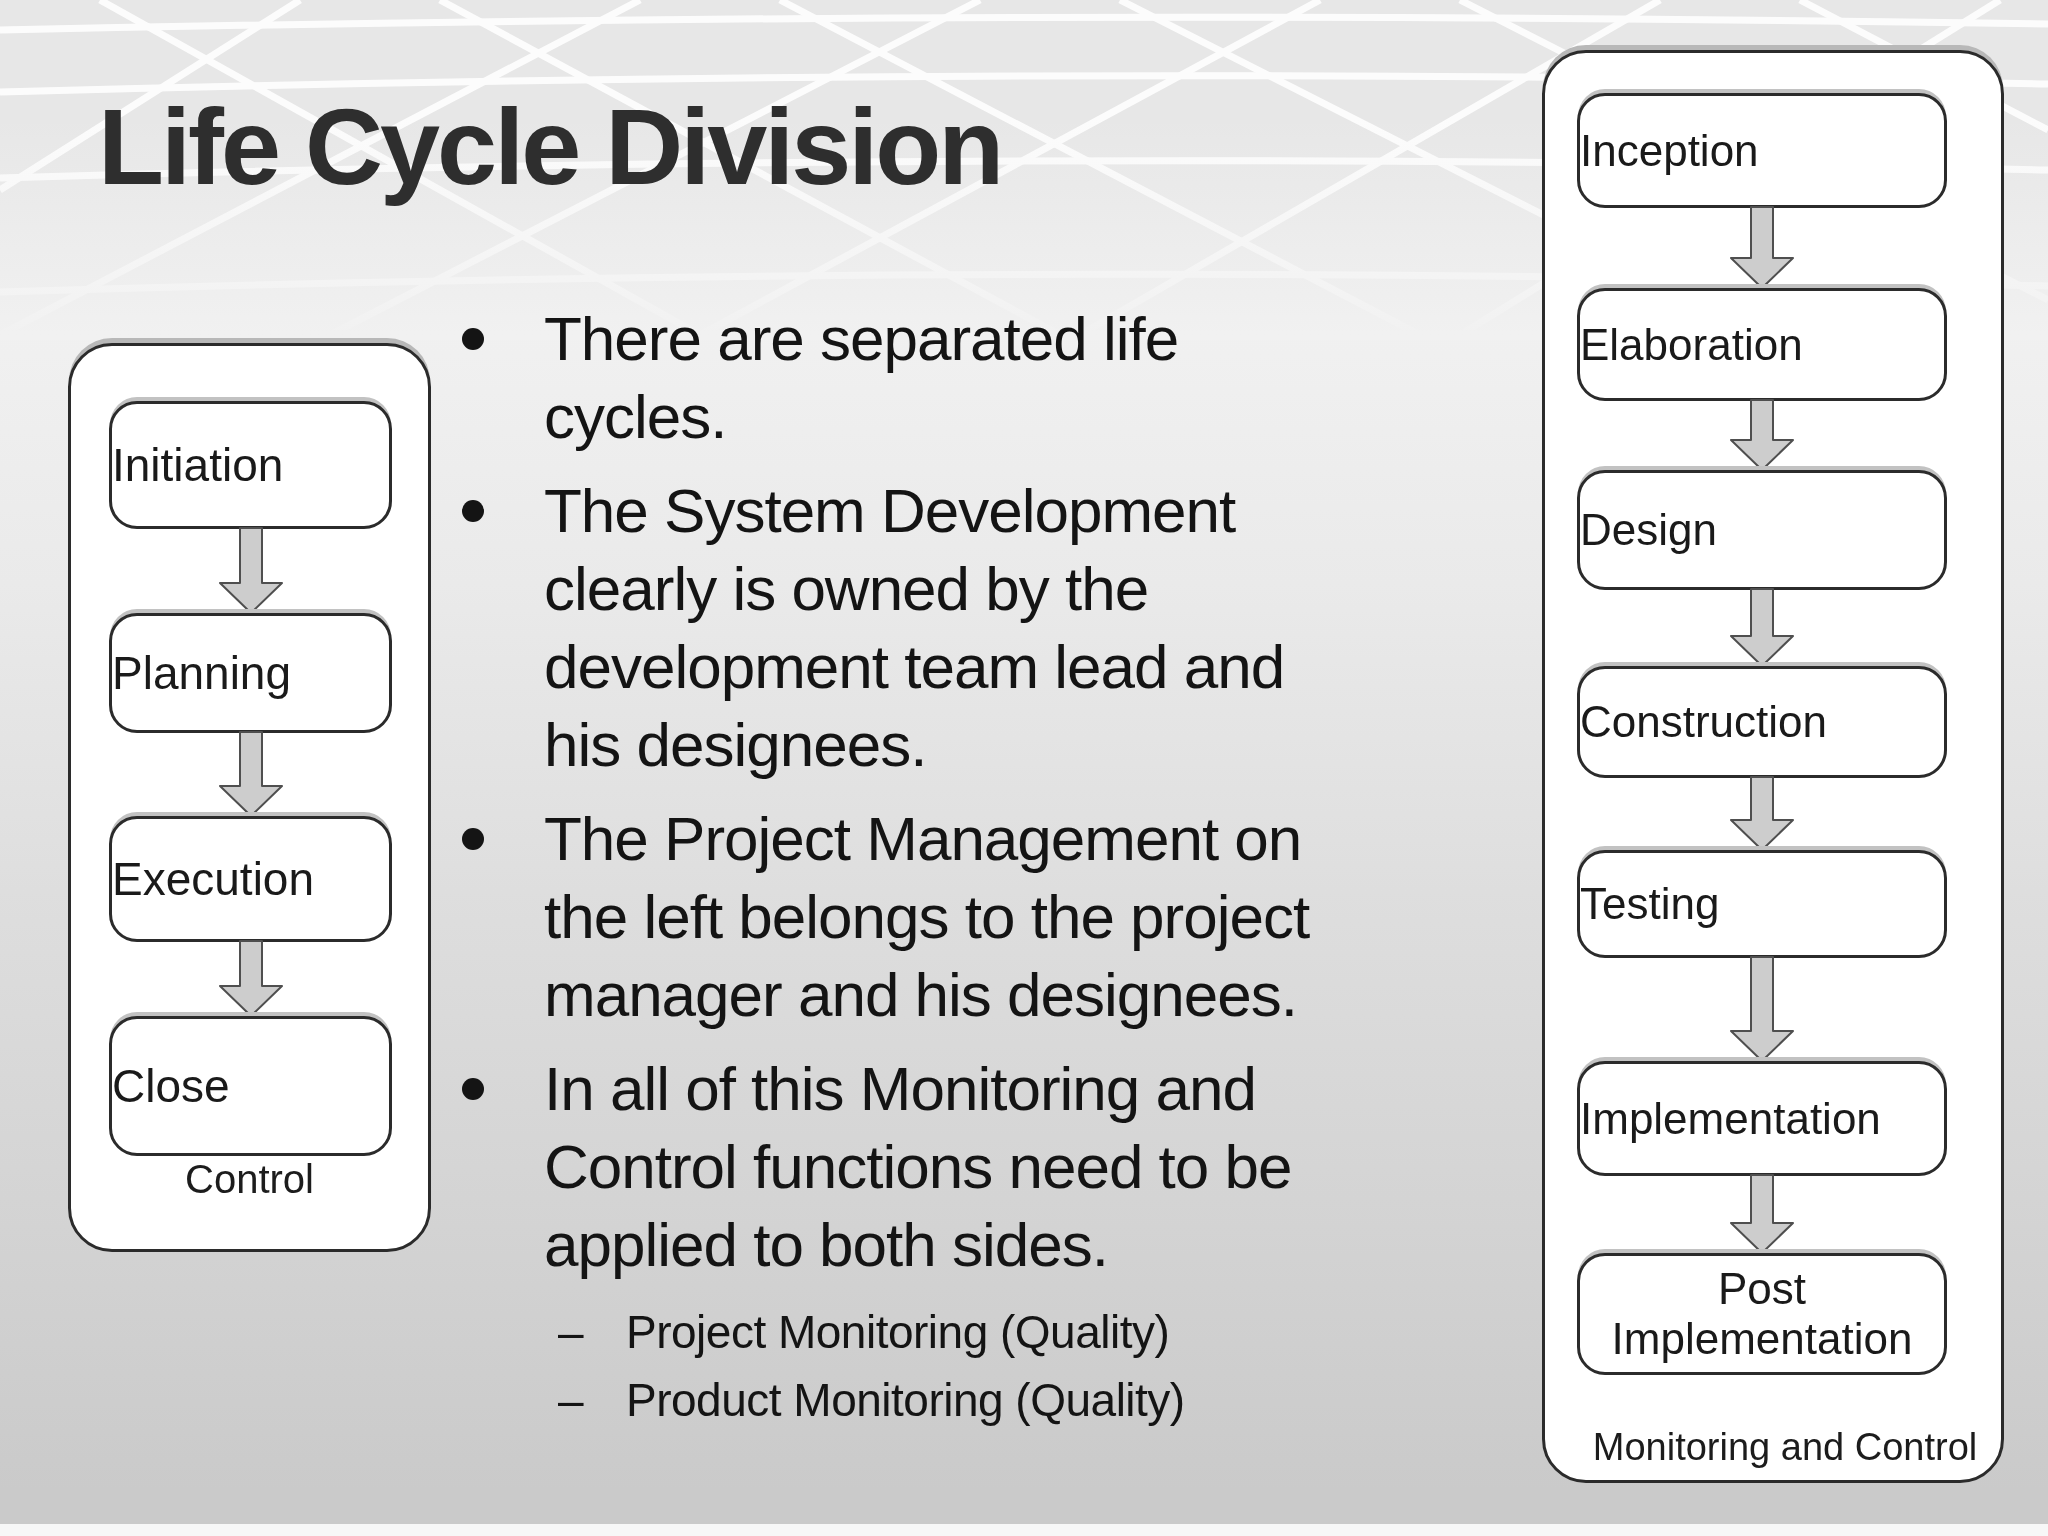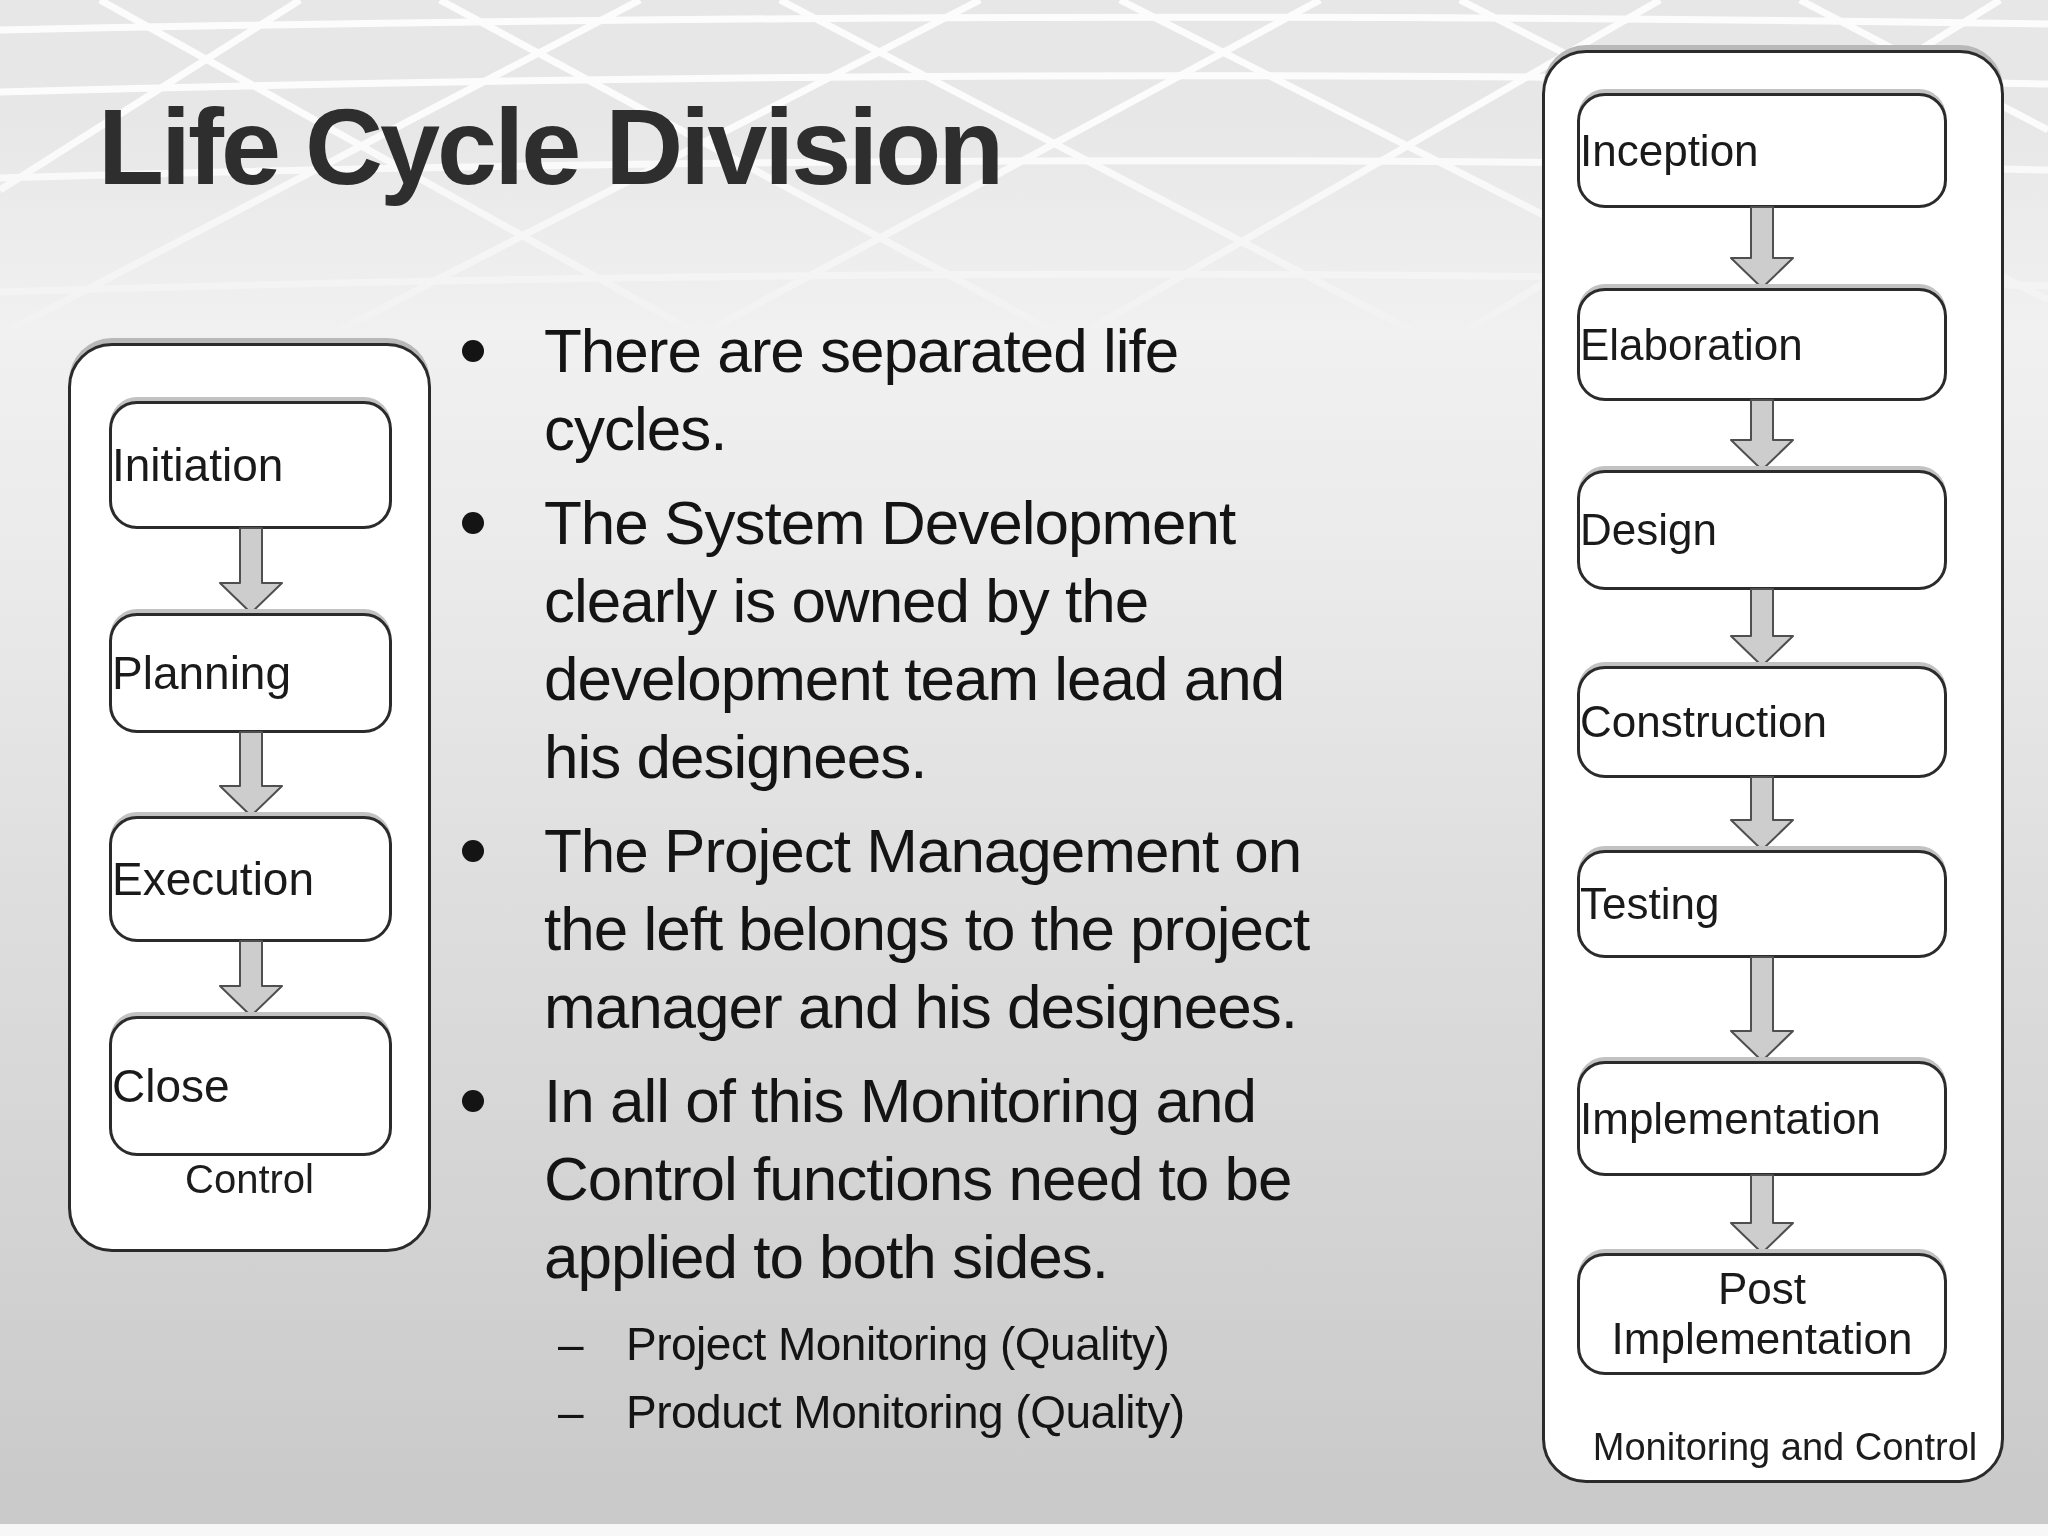--- a/index.html
+++ b/index.html
@@ -31,21 +31,21 @@
       rgba(241,241,241,1) 100%);
   }
   .page-title{
     position:absolute;left:98px;top:84px;margin:0;
     font-size:108px;font-weight:bold;letter-spacing:-3px;
     color:var(--title-text,#2e2e2e);
     white-space:nowrap;
   }
   
   .bullet-list{
-    position:absolute;left:460px;top:312px;width:1092px;
+    position:absolute;left:460px;top:300px;width:1092px;
     list-style:none;margin:0;padding:0;
     color:var(--body-text,#141414);
   }
   .bullet{
     position:relative;
     font-size:62px;line-height:78px;letter-spacing:-1px;
     padding-left:84px;margin:0 0 16px 0;
   }
   .bullet::before{
     content:'';position:absolute;left:2px;top:28px;

